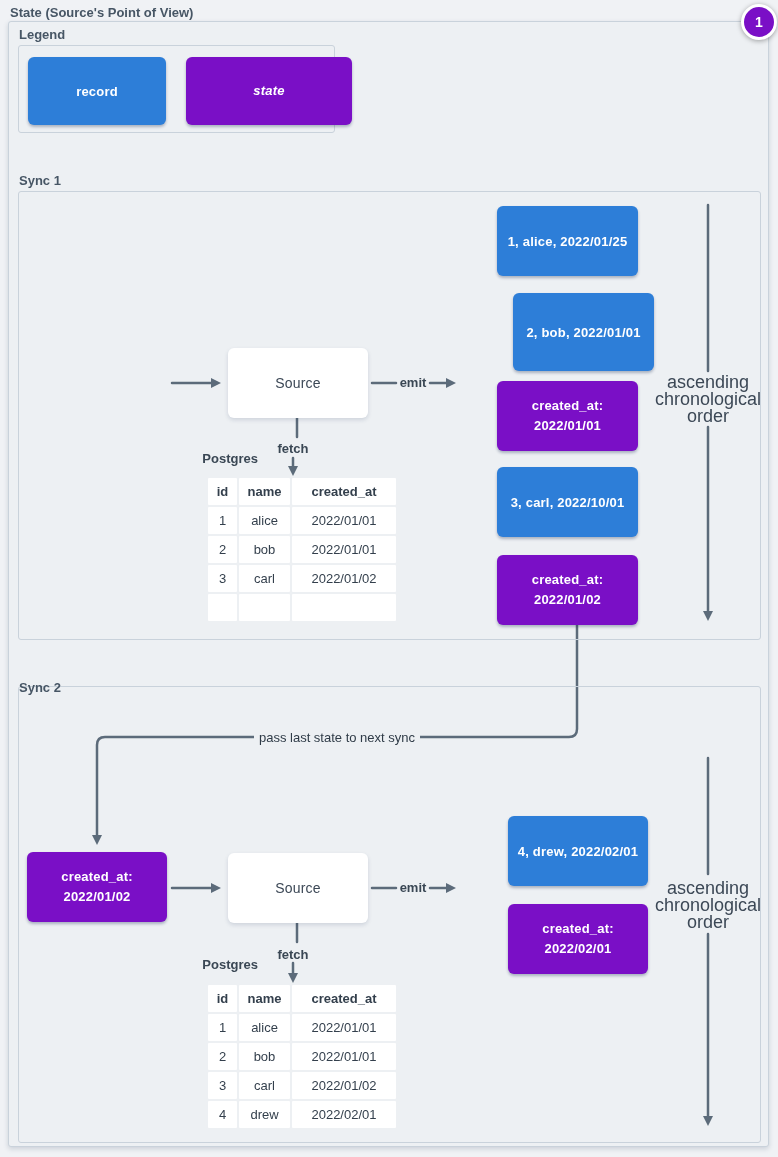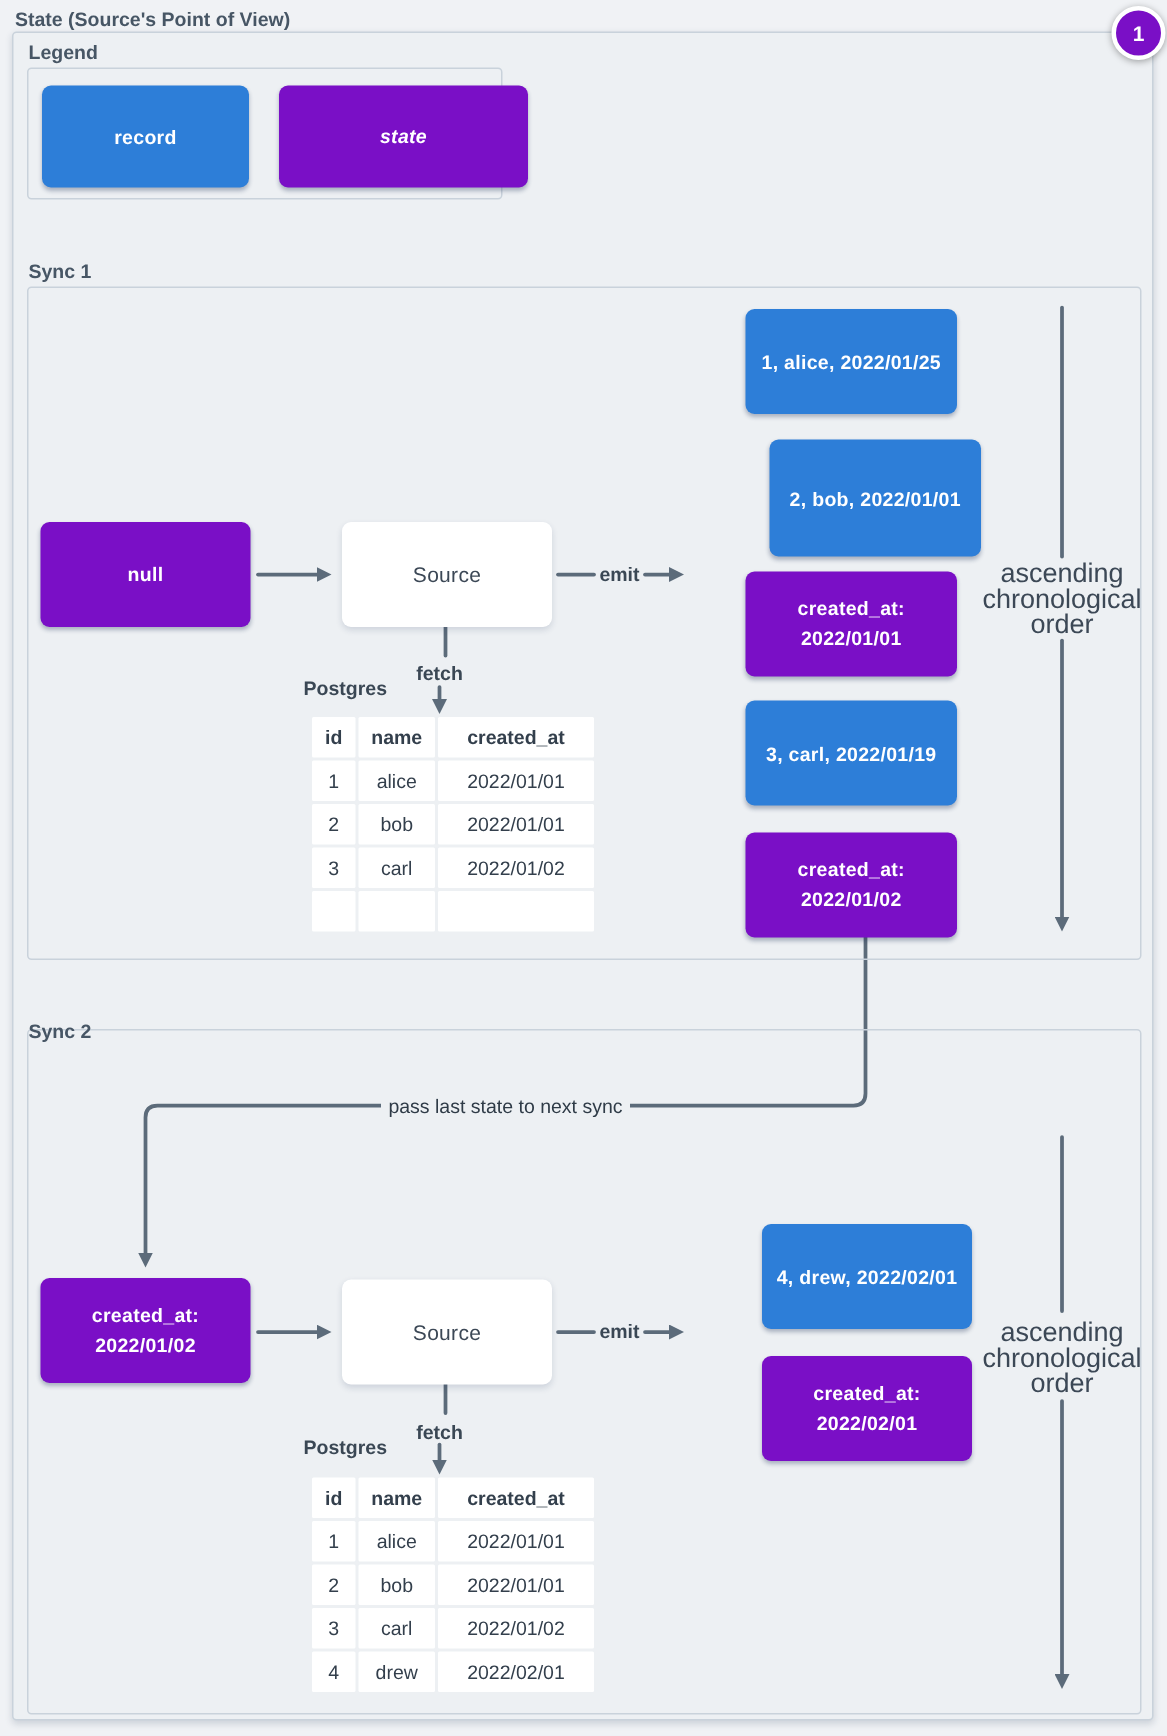--- a/index.html
+++ b/index.html
@@ -75,21 +75,20 @@
   <div class="badge">1</div>
 
   <div class="lbl" style="left:19px;top:27px;">Legend</div>
   <div class="frame legend-frame"></div>
   <div class="box box-record" style="left:28px;top:57px;width:138px;height:68px;">record</div>
   <div class="box box-state" style="left:186px;top:57px;width:166px;height:68px;font-style:italic;">state</div>
 
   <div class="lbl" style="left:19px;top:173px;">Sync 1</div>
   <div class="frame sync-frame" style="top:191px;height:447px;"></div>
 
-  <div class="box box-state w140" style="left:27px;top:348px;">null</div>
   <div class="box box-source w140" style="left:228px;top:348px;">Source</div>
   <div class="flow-lbl" style="left:396px;top:375px;width:34px;">emit</div>
   <div class="flow-lbl" style="left:273px;top:441px;width:40px;">fetch</div>
   <div class="flow-lbl" style="left:200px;top:451px;width:58px;text-align:right;">Postgres</div>
 
   <table class="db" style="left:206px;top:476px;">
     <tbody>
         <tr>
       <th class="col-id">id</th>
       <th class="col-name">name</th>
@@ -115,21 +114,21 @@
       <td></td>
       <td></td>
     </tr>
   </tbody>
     </table>
 
   <div class="box box-record" style="left:497px;top:206px;width:141px;height:70px;">1, alice, 2022/01/25</div>
   <div class="box box-record" style="left:497px;top:293px;width:141px;height:78px;margin-left:16px;">2, bob, 2022/01/01</div>
   <div class="box box-state" style="left:497px;top:381px;width:141px;height:70px;">created_at:
 2022/01/01</div>
-  <div class="box box-record" style="left:497px;top:467px;width:141px;height:70px;">3, carl, 2022/01/19</div>
+  <div class="box box-record" style="left:497px;top:467px;width:141px;height:70px;">3, carl, 2022/10/01</div>
   <div class="box box-state" style="left:497px;top:555px;width:141px;height:70px;">created_at:
 2022/01/02</div>
 
   <div class="order-note" style="left:655px;top:374px;">ascending
 chronological
 order</div>
 
   <div class="connector-lbl" style="left:254px;top:730px;width:166px;height:16px;">pass last state to next sync</div>
 
   <div class="lbl" style="left:19px;top:668px;margin-top:12px;">Sync 2</div>

